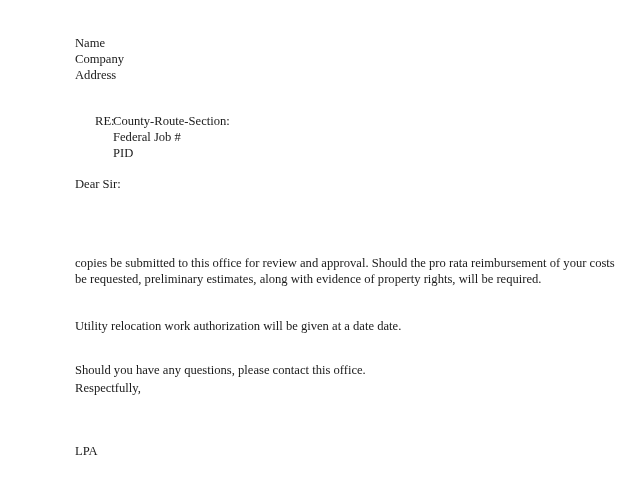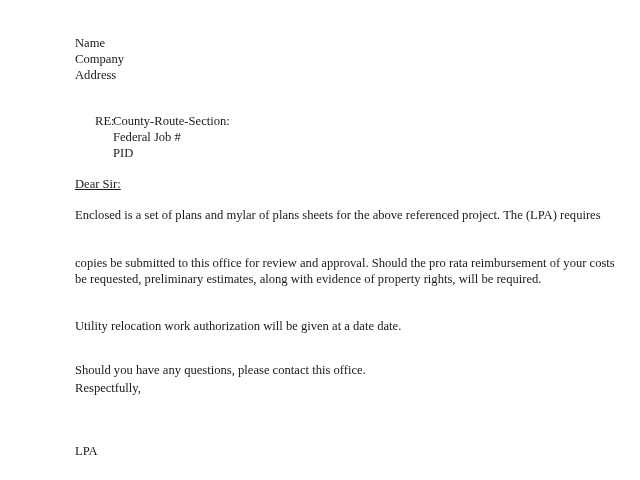--- a/index.html
+++ b/index.html
@@ -55,24 +55,23 @@
 
   <div class="line" style="top:36px;">Name</div>
   <div class="line" style="top:52px;">Company</div>
   <div class="line" style="top:68px;">Address</div>
 
   <div class="re-label" style="top:114px;">RE:</div>
   <div class="re-value" style="top:114px;">County-Route-Section:</div>
   <div class="re-value" style="top:130px;">Federal Job #</div>
   <div class="re-value" style="top:146px;">PID</div>
 
-  <div class="line" style="top:177px;text-decoration:underline;">Dear Sir:</div>
+  <div class="line" style="top:177px;">Dear Sir:</div>
 
   <div class="para" style="top:208px;">
-    <span class="pl">Enclosed is a set of plans and mylar of plans sheets for the above referenced project. The (LPA) requires</span>
   </div>
 
   <div class="para" style="top:256px;">
     <span class="pl">copies be submitted to this office for review and approval. Should the pro rata reimbursement of your costs</span>
     <span class="pl">be requested, preliminary estimates, along with evidence of property rights, will be required.</span>
   </div>
 
   <div class="para" style="top:319px;">
     <span class="pl">Utility relocation work authorization will be given at a date date.</span>
   </div>

